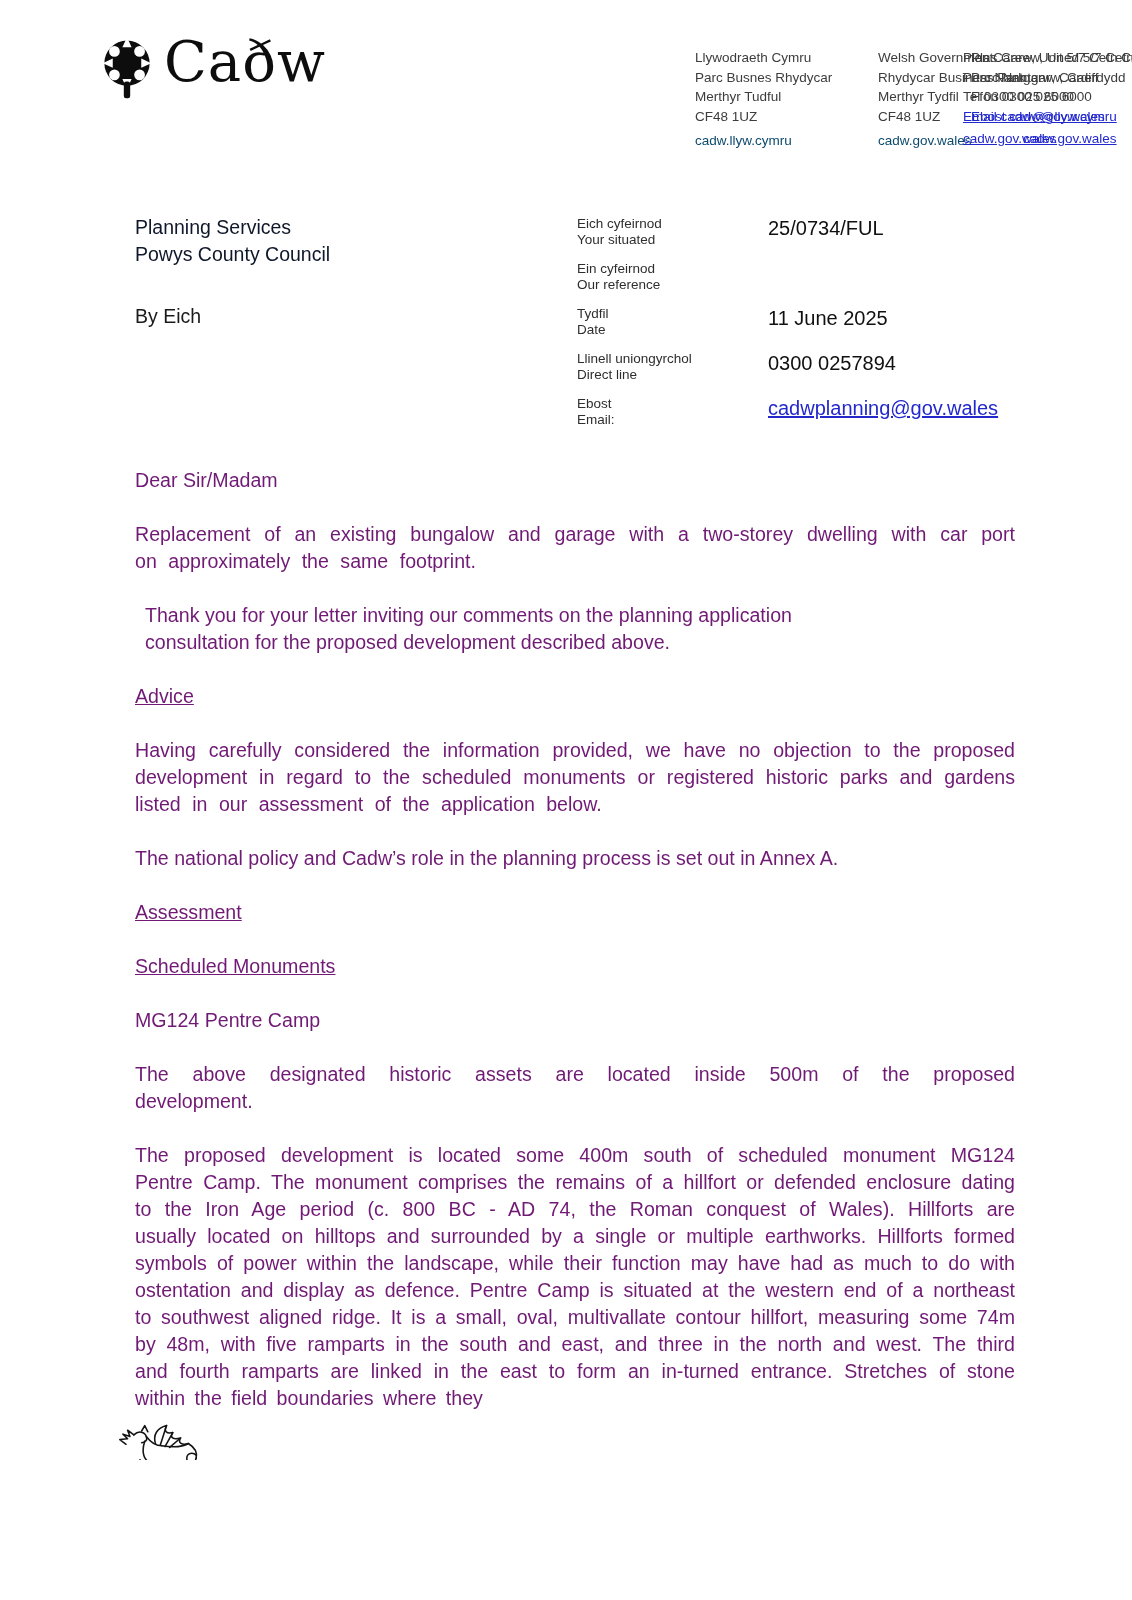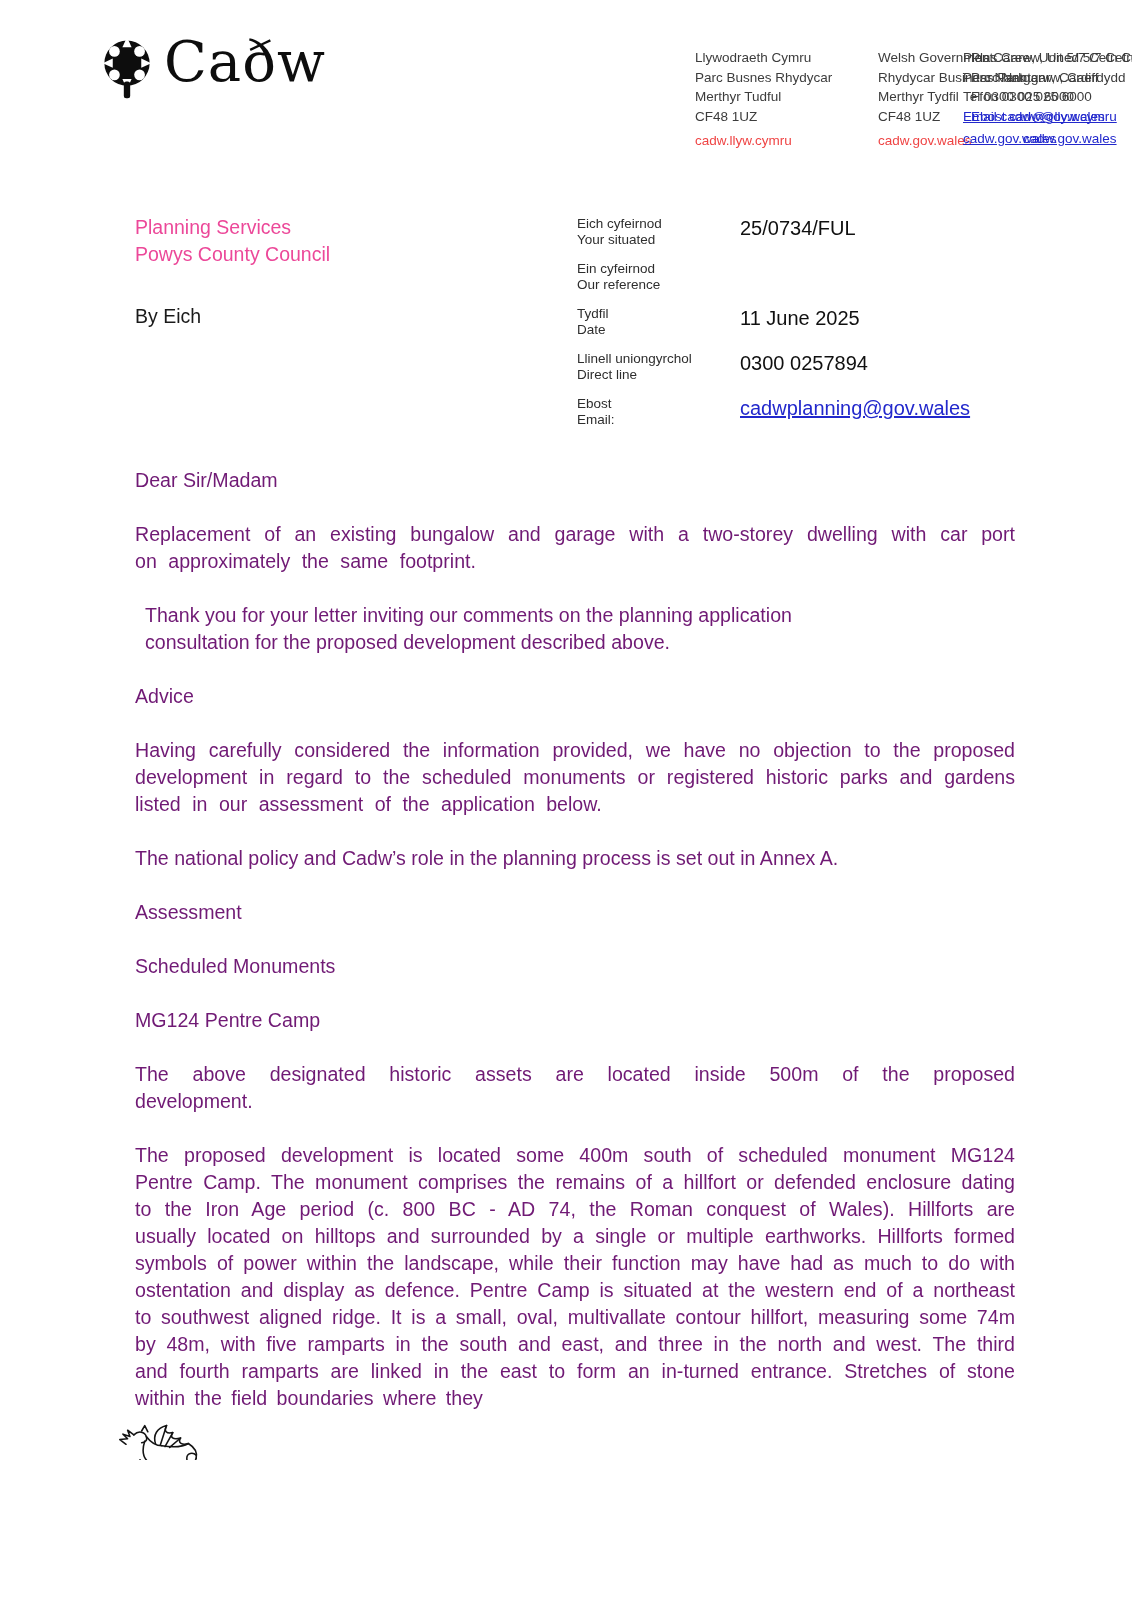--- a/index.html
+++ b/index.html
@@ -8,45 +8,45 @@
     font-family:"Liberation Sans",sans-serif;color:#111;overflow:hidden;
   }
   
   .cadw-logo{position:absolute;left:100px;top:38px;display:flex;align-items:flex-start;gap:10px;}
   .cadw-mark{width:54px;height:62px;}
   .cadw-wordmark{font-family:"DejaVu Serif",serif;font-size:56px;line-height:56px;color:#0d0d0d;letter-spacing:1px;margin-top:-4px;}
   
   .addr{position:absolute;top:48px;font-size:13.5px;line-height:19.5px;color:#3c3c3c;white-space:nowrap;}
   .addr-welsh{left:695px;}
   .addr-english{left:878px;}
-  .addr .site{display:inline-block;margin-top:5px;color:#ef4444;text-decoration:none;}
+  .addr .site{display:inline-block;margin-top:5px;color:#0c4a6e;text-decoration:none;}
   
   .ovl{position:absolute;top:48px;font-size:13.5px;line-height:19.5px;color:#3c3c3c;white-space:nowrap;}
   .ovl-en{left:963px;}
   .ovl-cy{left:971px;}
   .ovl .lnk{color:#2228cc;text-decoration:underline;}
   .ovl .site-line{display:block;margin-top:3px;}
   .ovl-cy .site-line{margin-left:52px;}
   
-  .recipient{position:absolute;left:135px;top:214px;font-size:19.5px;line-height:27px;color:#ec4899;}
+  .recipient{position:absolute;left:135px;top:214px;font-size:19.5px;line-height:27px;color:#0f172a;}
   .by-email{position:absolute;left:135px;top:305px;font-size:19.5px;color:#1a1a1a;}
   
   .refs{position:absolute;left:577px;top:216px;}
   .ref-row{display:flex;align-items:flex-start;margin-bottom:13px;}
   .ref-label{width:163px;font-size:13.5px;line-height:16px;color:#2e2e2e;}
-  .ref-value{font-size:20px;line-height:24px;color:#101010;white-space:nowrap;}
+  .ref-value{font-size:20px;line-height:24px;color:#101010;white-space:nowrap;margin-left:28px;}
   .blue-link{color:#2228cc;text-decoration:underline;}
   
   .body-text{position:absolute;left:135px;top:467px;width:880px;font-size:19.6px;line-height:27px;color:#701a75;}
   .body-text > *{margin:0 0 27px 0;}
   .just{text-align:justify;word-spacing:6px;}
   .just-wide{text-align:justify;word-spacing:10px;}
   .just-long{text-align:justify;word-spacing:4px;}
   .pre{white-space:pre-line;margin-left:10px;}
-  .uh{}
+  .uh{text-decoration:underline;}
   
   .footer-logo{position:absolute;left:112px;top:1424px;}
   .dragon{width:94px;height:74px;display:block;margin-left:6px;}
   .footer-rule{border:0;border-top:1.6px solid #4a4a4a;width:101px;margin:7px 0 4px 0;}
   .footer-text{font-size:12.5px;line-height:16.5px;font-weight:bold;color:#1d1d1d;}
 </style>
 </head>
 <body>
 
 <div class="page">

